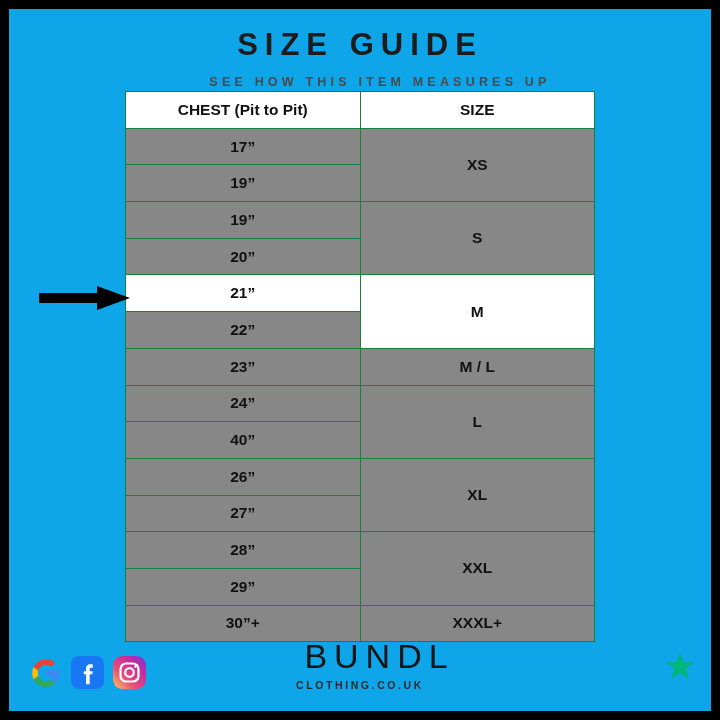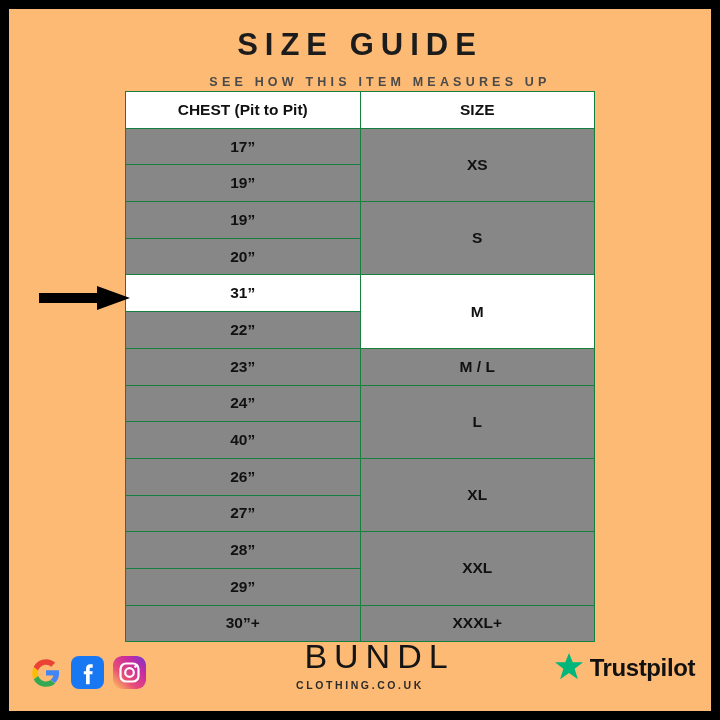--- a/index.html
+++ b/index.html
@@ -19,21 +19,21 @@
     height: 720px;
     box-sizing: border-box;
     background: #000000;
   }
   .card {
     position: absolute;
     left: 9px;
     top: 9px;
     width: 702px;
     height: 702px;
-    background: #fdba74;
+    background: #0ea5e9;
     box-sizing: border-box;
   }
   .title {
     text-align: center;
     margin-top: 18px;
     font-size: 31px;
     font-weight: bold;
     letter-spacing: 7px;
     color: #1c1c1c;
   }
@@ -181,21 +181,21 @@
 
           <tr>
             <td class="meas">19”</td>
             <td class="size" rowspan="2">S</td>
           </tr>
           <tr>
             <td class="meas">20”</td>
           </tr>
 
           <tr>
-            <td class="meas hl">31”</td>
+            <td class="meas hl">21”</td>
             <td class="size hl" rowspan="2">M</td>
           </tr>
           <tr>
             <td class="meas">22”</td>
           </tr>
 
           <tr>
             <td class="meas">23”</td>
             <td class="size">M / L</td>
           </tr>
@@ -276,18 +276,17 @@
         <div class="brand-name">BUNDL</div>
         <div class="brand-sub">CLOTHING.CO.UK</div>
       </div>
 
       <div class="trustpilot">
         <span>
           <svg width="30" height="30" viewBox="0 0 32 32">
             <polygon points="16,2 20,12 31,12 22,19 25.5,30 16,23.5 6.5,30 10,19 1,12 12,12" fill="#00b67a"></polygon>
           </svg>
         </span>
-        <span class="tp-text">Trustpilot</span>
       </div>
 
     </div>
   </div>
 </div>
 
 </body></html>

